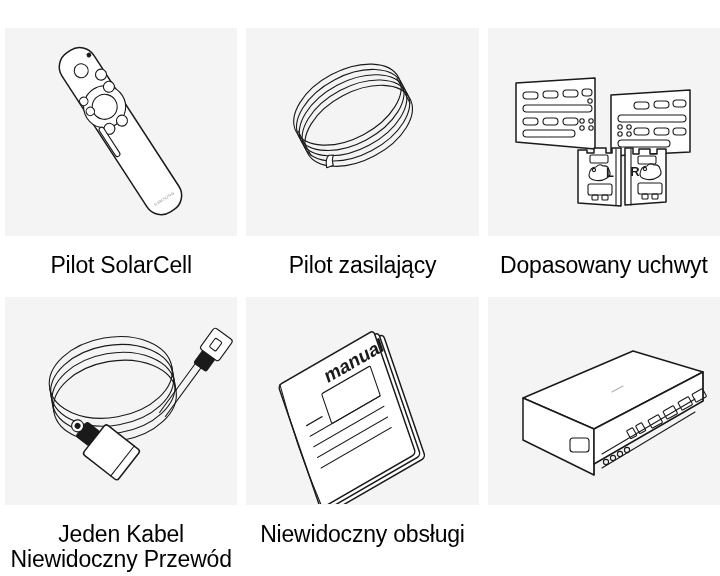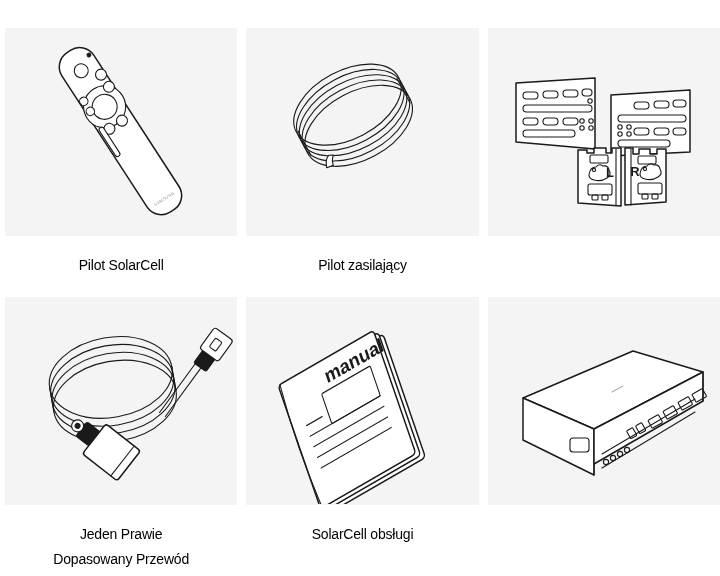--- a/index.html
+++ b/index.html
@@ -36,21 +36,21 @@
     align-items: center;
     justify-content: center;
     box-sizing: border-box;
   }
   .panel svg {
     display: block;
   }
   .caption {
     width: 100%;
     text-align: center;
-    font-size: 14px;
+    font-size: 23px;
     line-height: 25px;
     color: #000000;
     font-weight: 400;
     letter-spacing: -0.2px;
     padding-top: 17px;
     padding-bottom: 19px;
     box-sizing: border-box;
     font-family: "Liberation Sans", sans-serif;
   }
   .ink-thin {
@@ -208,20 +208,21 @@
           <rect class="ink-thin" x="148" y="127" width="18" height="8" rx="1.5"></rect>
           <path class="ink-thin" d="M150 145 q1 -8 7 -8 q3 -4 7 -1 q5 -1 6 4 q3 5 -2 8 q-6 4 -13 2 q-5 -1 -5 -5 z"></path>
           <circle class="ink-thin" cx="155" cy="140" r="1.6"></circle>
           <rect class="ink-thin" x="148" y="154" width="24" height="11" rx="2"></rect>
           <rect class="ink-thin" x="152" y="165" width="6" height="5" rx="1"></rect>
           <rect class="ink-thin" x="162" y="165" width="6" height="5" rx="1"></rect>
           <text class="lbl" x="145" y="147" text-anchor="middle">R</text>
         </g>
       </svg>
     </div>
+    <div class="caption">Dopasowany uchwyt</div>
   </div>
 
   <div class="cell">
     <div class="panel">
       <svg width="228" height="206" viewBox="0 0 228 206">
         <g transform="rotate(-10 114 103)">
           <ellipse class="ink-thin" cx="108" cy="78" rx="62" ry="40"></ellipse>
           <ellipse class="ink-thin" cx="108" cy="86" rx="62" ry="40"></ellipse>
           <ellipse class="ink-thin" cx="108" cy="94" rx="62" ry="40"></ellipse>
           <ellipse class="ink-thin" cx="108" cy="102" rx="62" ry="40"></ellipse>
@@ -241,22 +242,22 @@
             <rect class="ink-fill-dark" x="76" y="118" width="18" height="16" rx="2"></rect>
             <circle class="ink-fill-white-thin" cx="85" cy="113" r="6"></circle>
             <circle class="ink-fill-dark" cx="85" cy="113" r="2.4"></circle>
             <rect class="ink-fill-white" x="66" y="134" width="38" height="44" rx="3"></rect>
             <path class="ink-thin" d="M66 170 L104 170"></path>
           </g>
         </g>
       </svg>
     </div>
     <div class="caption">
-      <span>Jeden Prawie</span><br>
-      <span>Dopasowany Przewód</span>
+      <span>Jeden Kabel</span><br>
+      <span>Niewidoczny Przewód</span>
     </div>
   </div>
 
   <div class="cell">
     <div class="panel">
       <svg width="228" height="206" viewBox="0 0 228 206">
         <g transform="rotate(-30 114 106) skewX(-11)">
 
           <rect class="ink-fill-white" x="68" y="56" width="110" height="128" rx="4"></rect>
           <rect class="ink-fill-white" x="64" y="52" width="110" height="128" rx="4"></rect>
@@ -266,21 +267,21 @@
           <rect class="ink-thin" x="99" y="77" width="56" height="31" rx="1.5"></rect>
           <path class="ink-thin" d="M74 97 L92 97"></path>
           <path class="ink-thin" d="M74 108 L155 108"></path>
           <path class="ink-thin" d="M74 119 L155 119"></path>
           <path class="ink-thin" d="M74 130 L155 130"></path>
           <path class="ink-thin" d="M74 141 L155 141"></path>
           <text class="manual-word" x="108" y="71">manual</text>
         </g>
       </svg>
     </div>
-    <div class="caption">SolarCell obsługi</div>
+    <div class="caption">Niewidoczny obsługi</div>
   </div>
 
   <div class="cell">
     <div class="panel">
       <svg width="228" height="206" viewBox="0 0 228 206">
 
         <path class="ink-fill-white" d="M33 100 L143 53 L213 74 L104 131 Z"></path>
 
         <path class="ink-fill-white" d="M33 100 L33 142 L104 177 L104 131 Z"></path>
 

